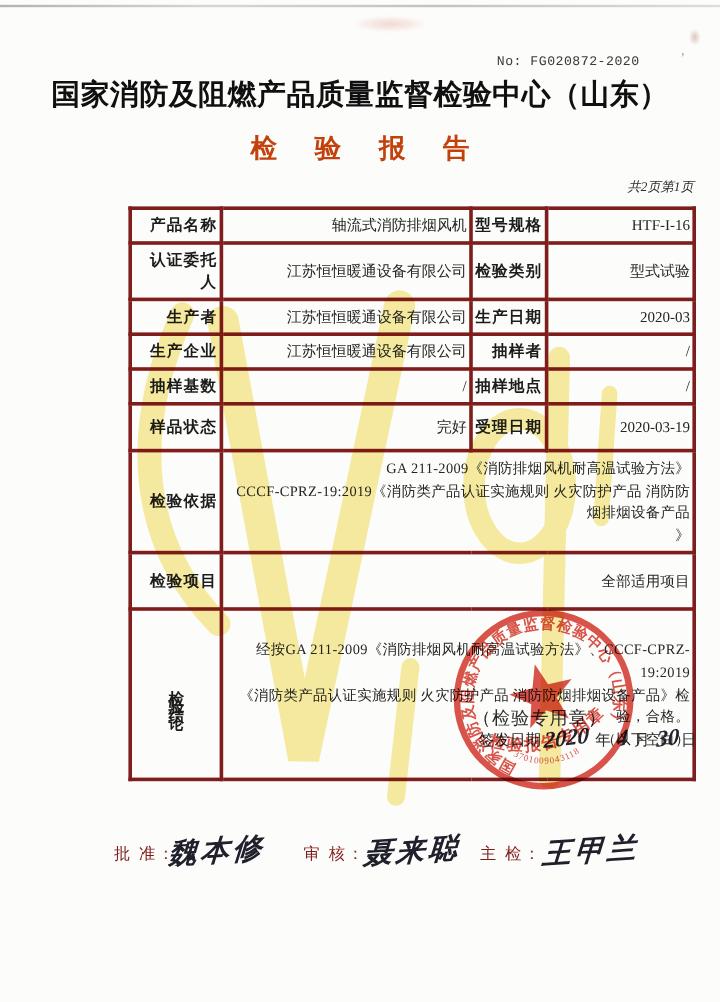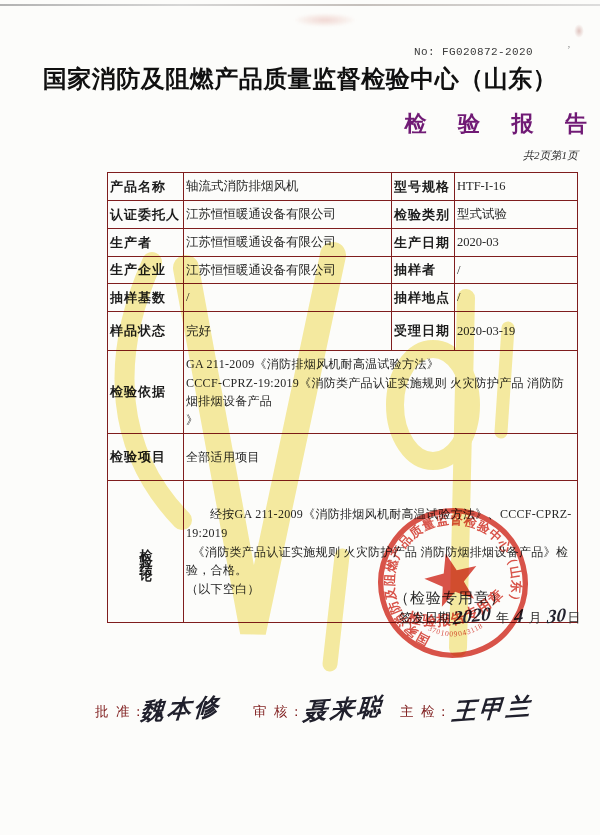--- a/index.html
+++ b/index.html
@@ -15,27 +15,27 @@
     background:radial-gradient(ellipse,rgba(214,122,106,.28),rgba(214,122,106,0) 70%);filter:blur(1px);}
   .smudge-b{position:absolute;left:574px;top:24px;width:10px;height:14px;border-radius:50%;
     background:radial-gradient(ellipse,rgba(170,90,80,.35),rgba(170,90,80,0) 70%);}
   .tick-mark{position:absolute;left:567px;top:43px;font-size:11px;color:#8f8f8f;}
 
   .report-no{position:absolute;top:46px;left:0;width:533px;text-align:right;
     font-family:"Liberation Mono","DejaVu Sans Mono",monospace;font-size:11px;
     letter-spacing:.4px;color:#3a3a3a;}
   .title{position:absolute;top:63px;left:0;width:100%;text-align:center;
     font-size:24px;font-weight:bold;letter-spacing:.5px;color:#101010;}
-  .subtitle{position:absolute;top:109px;left:0;width:100%;text-align:right;
-    font-size:22px;font-weight:bold;letter-spacing:13px;text-indent:13px;color:#701a75;}
+  .subtitle{position:absolute;top:109px;left:0;width:100%;text-align:center;
+    font-size:22px;font-weight:bold;letter-spacing:13px;text-indent:13px;color:#c2410c;}
   .page-info{position:absolute;top:148px;left:0;width:578px;text-align:right;font-size:11px;color:#2e2e2e;font-style:italic;}
 
   table.report{position:absolute;left:107px;top:172px;width:470px;
     border-collapse:collapse;table-layout:fixed;font-size:12.5px;z-index:2;}
-  table.report td{border:1px solid #7f1d1d;padding:4px 2px;text-align:left;
+  table.report td{border:3px solid #7f1d1d;padding:4px 2px;text-align:right;
     vertical-align:middle;overflow:hidden;}
   td.lbl{font-weight:bold;font-size:13px;letter-spacing:1px;color:#1c1c1c;}
   td.txt{text-align:left;vertical-align:top;padding:5px 8px;font-size:12px;
     line-height:1.55;letter-spacing:.3px;}
   .vlabel{writing-mode:vertical-lr;margin:0 auto;font-weight:bold;font-size:13px;
     letter-spacing:7px;color:#1c1c1c;}
   .ind2{text-indent:2em;}
   .ind05{text-indent:.55em;}
 
   

